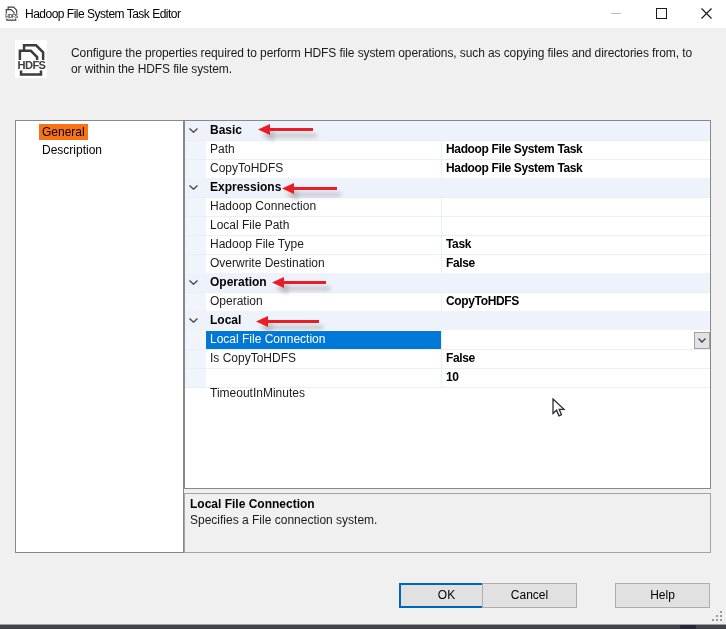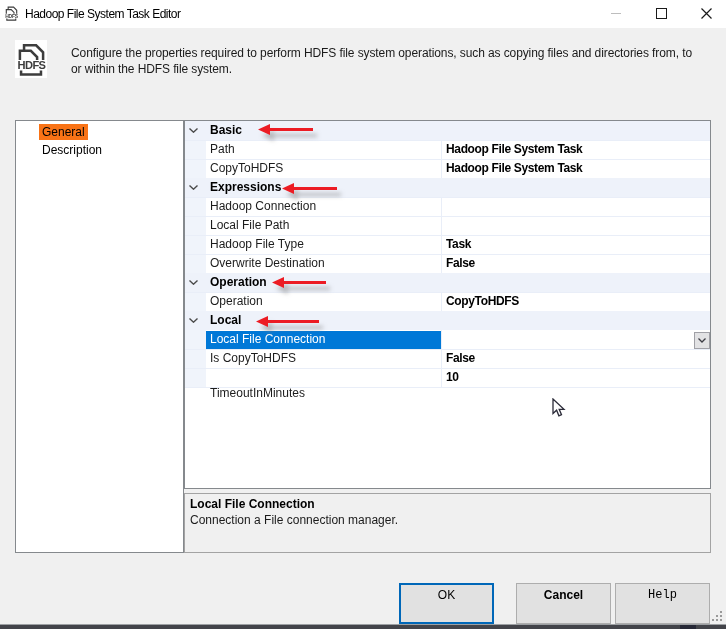--- a/index.html
+++ b/index.html
@@ -5,21 +5,21 @@
 html,body{margin:0;padding:0;}
 body{width:726px;height:629px;position:relative;overflow:hidden;
   font-family:"Liberation Sans",sans-serif;background:#f0f0f0;
   -webkit-font-smoothing:antialiased;}
 .abs{position:absolute;}
 .nm{position:absolute;font-size:12px;color:#1c1c1c;line-height:19px;white-space:nowrap;}
 .vl{position:absolute;font-size:12px;font-weight:bold;color:#000;line-height:19px;white-space:nowrap;letter-spacing:-0.35px;text-align:right;}
 .cattx{position:absolute;font-size:12px;font-weight:bold;color:#000;line-height:19px;white-space:nowrap;}
 .sep{position:absolute;left:185px;width:525px;height:1px;background:#e9eef8;}
 .arrow{position:absolute;filter:drop-shadow(4px 6px 2px rgba(125,125,125,0.5));}
-.btn{position:absolute;top:583px;width:95px;height:41px;box-sizing:border-box;
+.btn{position:absolute;top:583px;width:95px;height:25px;box-sizing:border-box;
   background:#e1e1e1;border:1px solid #adadad;font-size:12px;color:#000;
   text-align:center;line-height:23px;}
 </style>
 </head>
 <body>
 
 <div class="abs" style="left:0;top:0;width:726px;height:28px;background:#ffffff;"></div>
 <svg class="abs" style="left:5px;top:6px;" width="13" height="15" viewBox="0 0 30 34">
   <g fill="none" stroke="#3d3d3d" stroke-width="2.6">
     <path d="M7.3,9 V2.3 H19.8 L27,9.6 V17.5"></path>
@@ -130,25 +130,25 @@
   <polygon points="0,5.5 12,0 12,11" fill="#ec1c24"></polygon>
   <rect x="11" y="4" width="43" height="3" fill="#ec1c24"></rect>
 </svg>
 <svg class="arrow" style="left:256px;top:316px;" width="64" height="12" viewBox="0 0 64 12">
   <polygon points="0,5.5 12,0 12,11" fill="#ec1c24"></polygon>
   <rect x="11" y="4" width="52" height="3" fill="#ec1c24"></rect>
 </svg>
 
 <div class="abs" style="left:184px;top:493px;width:527px;height:60px;box-sizing:border-box;background:#f0f0f0;border:1px solid #a3a3a3;"></div>
 <div class="abs" style="left:190px;top:497px;font-size:12px;font-weight:bold;color:#000;line-height:15px;">Local File Connection</div>
-<div class="abs" style="left:190px;top:513px;font-size:12px;color:#1a1a1a;line-height:15px;">Connection a File connection manager.</div>
+<div class="abs" style="left:190px;top:513px;font-size:12px;color:#1a1a1a;line-height:15px;">Specifies a File connection system.</div>
 
 <div class="btn" style="left:399px;border:2px solid #0067b8;line-height:21px;">OK</div>
-<div class="btn" style="left:516px;font-weight:bold;">Cancel</div>
-<div class="btn" style="left:615px;font-family:Liberation Mono, monospace;">Help</div>
+<div class="btn" style="left:482px;">Cancel</div>
+<div class="btn" style="left:615px;">Help</div>
 
 <div class="abs" style="left:716px;top:615px;width:2px;height:2px;background:#9a9a9a;"></div>
 <div class="abs" style="left:720px;top:615px;width:2px;height:2px;background:#9a9a9a;"></div>
 <div class="abs" style="left:720px;top:611px;width:2px;height:2px;background:#9a9a9a;"></div>
 <div class="abs" style="left:716px;top:619px;width:2px;height:2px;background:#9a9a9a;"></div>
 <div class="abs" style="left:720px;top:619px;width:2px;height:2px;background:#9a9a9a;"></div>
 <div class="abs" style="left:712px;top:619px;width:2px;height:2px;background:#9a9a9a;"></div>
 
 <div class="abs" style="left:0;top:624px;width:726px;height:1px;background:#9da0a3;"></div>
 <div class="abs" style="left:0;top:625px;width:726px;height:4px;background:#43444a;"></div>

